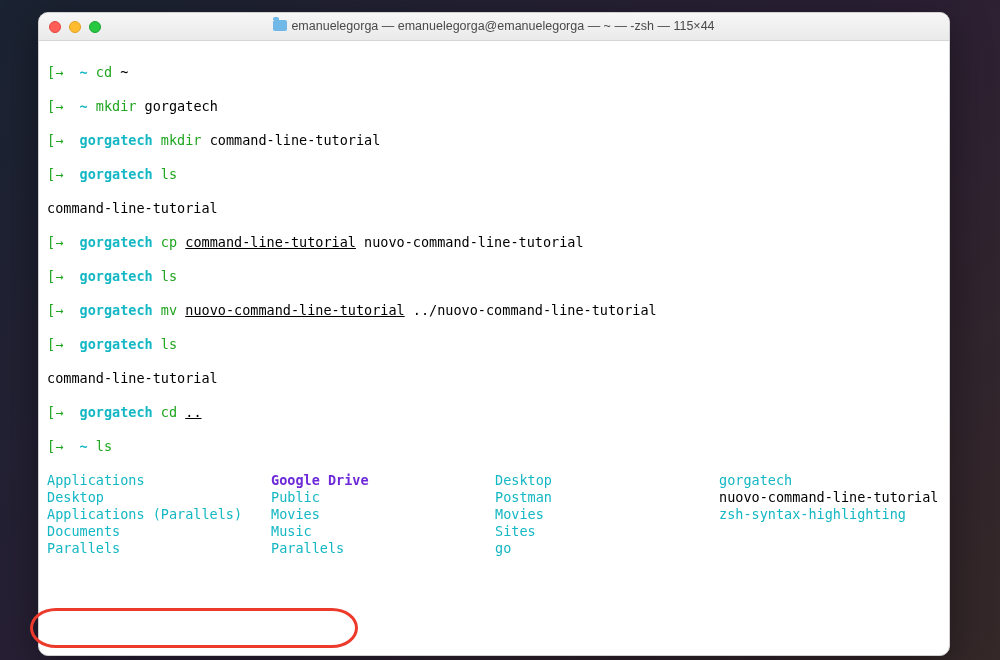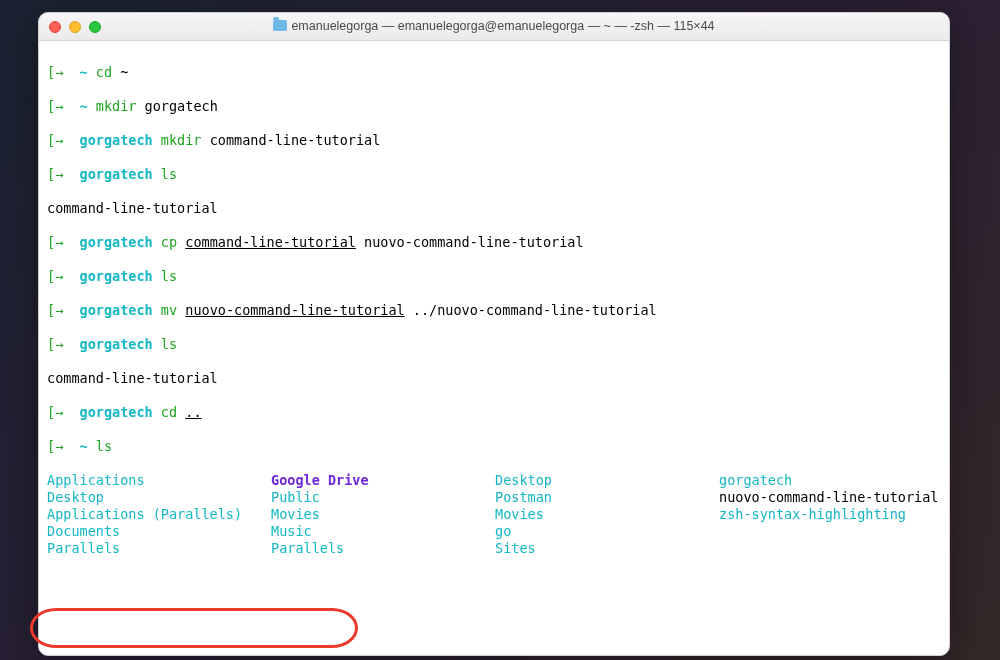--- a/index.html
+++ b/index.html
@@ -116,21 +116,21 @@
 <span class="row"><span class="green">[<span>→</span></span>  <span class="cyan">gorgatech</span> <span class="cmd">cp</span> <span class="und">command-line-tutorial</span> <span>nuovo-command-line-tutorial</span></span>
 <span class="row"><span class="green">[<span>→</span></span>  <span class="cyan">gorgatech</span> <span class="cmd">ls</span></span>
 <span class="row"><span class="green">[<span>→</span></span>  <span class="cyan">gorgatech</span> <span class="cmd">mv</span> <span class="und">nuovo-command-line-tutorial</span> <span>../nuovo-command-line-tutorial</span></span>
 <span class="row"><span class="green">[<span>→</span></span>  <span class="cyan">gorgatech</span> <span class="cmd">ls</span></span>
 <span class="row">command-line-tutorial</span>
 <span class="row"><span class="green">[<span>→</span></span>  <span class="cyan">gorgatech</span> <span class="cmd">cd</span> <span class="und">..</span></span>
 <span class="row"><span class="green">[<span>→</span></span>  <span class="cyan">~</span> <span class="cmd">ls</span></span>
 <div class="cols">
   <div class="col"><span class="row dir">Applications</span><span class="row dir">Desktop</span><span class="row dir">Applications (Parallels)</span><span class="row dir">Documents</span><span class="row dir">Parallels</span></div>
   <div class="col"><span class="row magenta">Google Drive</span><span class="row dir">Public</span><span class="row dir">Movies</span><span class="row dir">Music</span><span class="row dir">Parallels</span></div>
-  <div class="col"><span class="row dir">Desktop</span><span class="row dir">Postman</span><span class="row dir">Movies</span><span class="row dir">go</span><span class="row dir">Sites</span></div>
+  <div class="col"><span class="row dir">Desktop</span><span class="row dir">Postman</span><span class="row dir">Movies</span><span class="row dir">Sites</span><span class="row dir">go</span></div>
   <div class="col"><span class="row dir">gorgatech</span><span class="row">nuovo-command-line-tutorial</span><span class="row dir">zsh-syntax-highlighting</span></div>
 </div>
 
 
 
 
 
 
 
 

